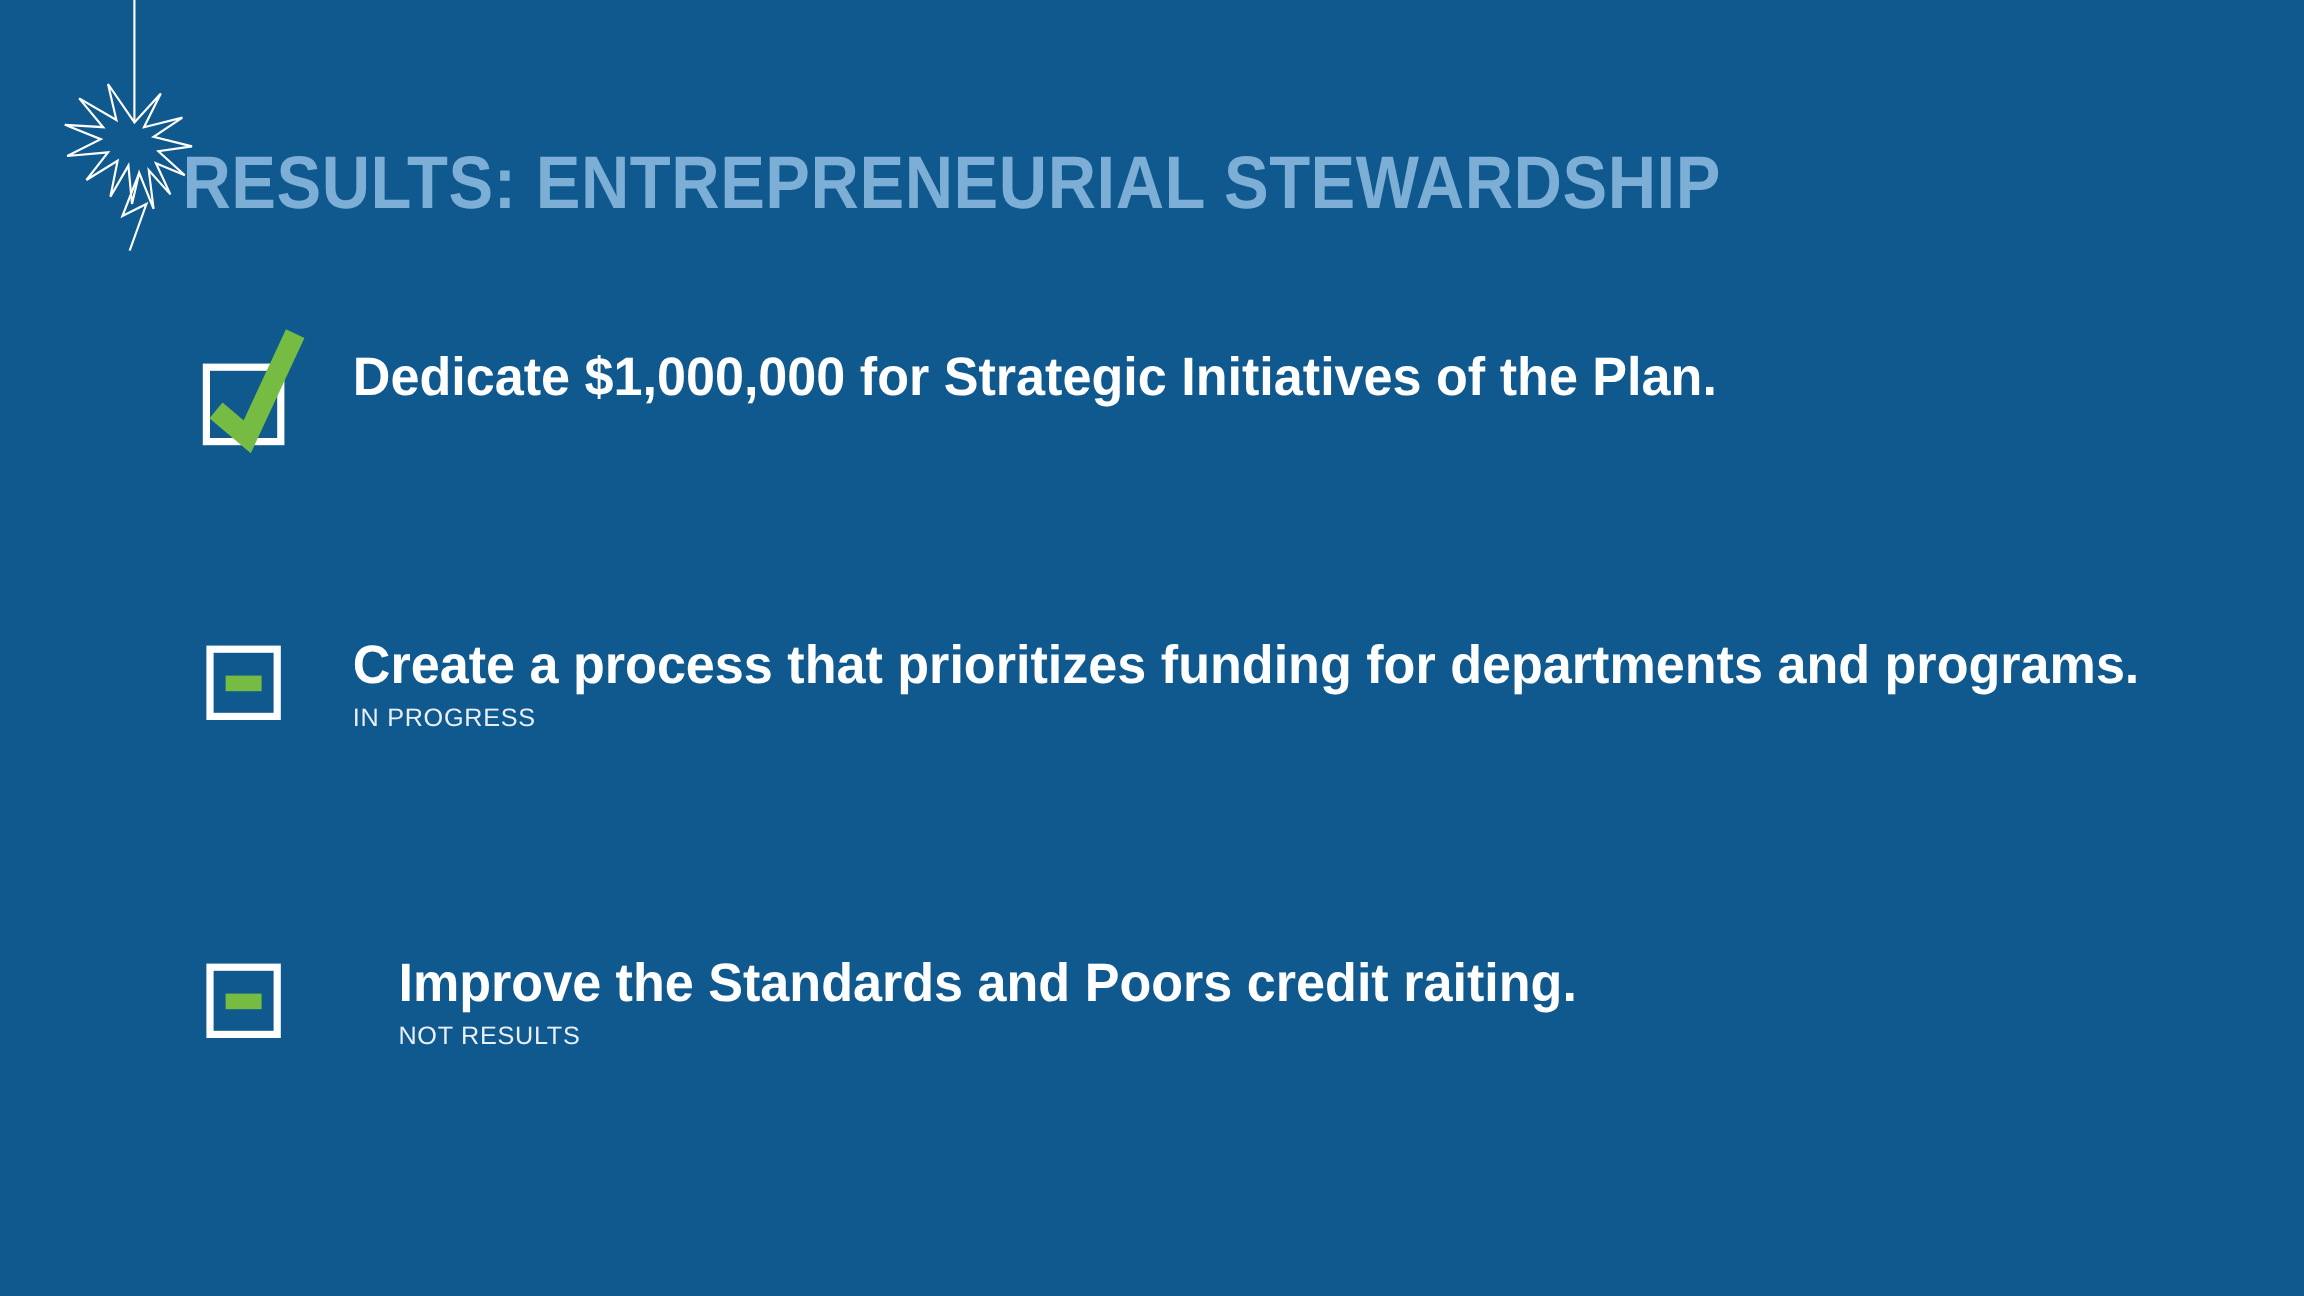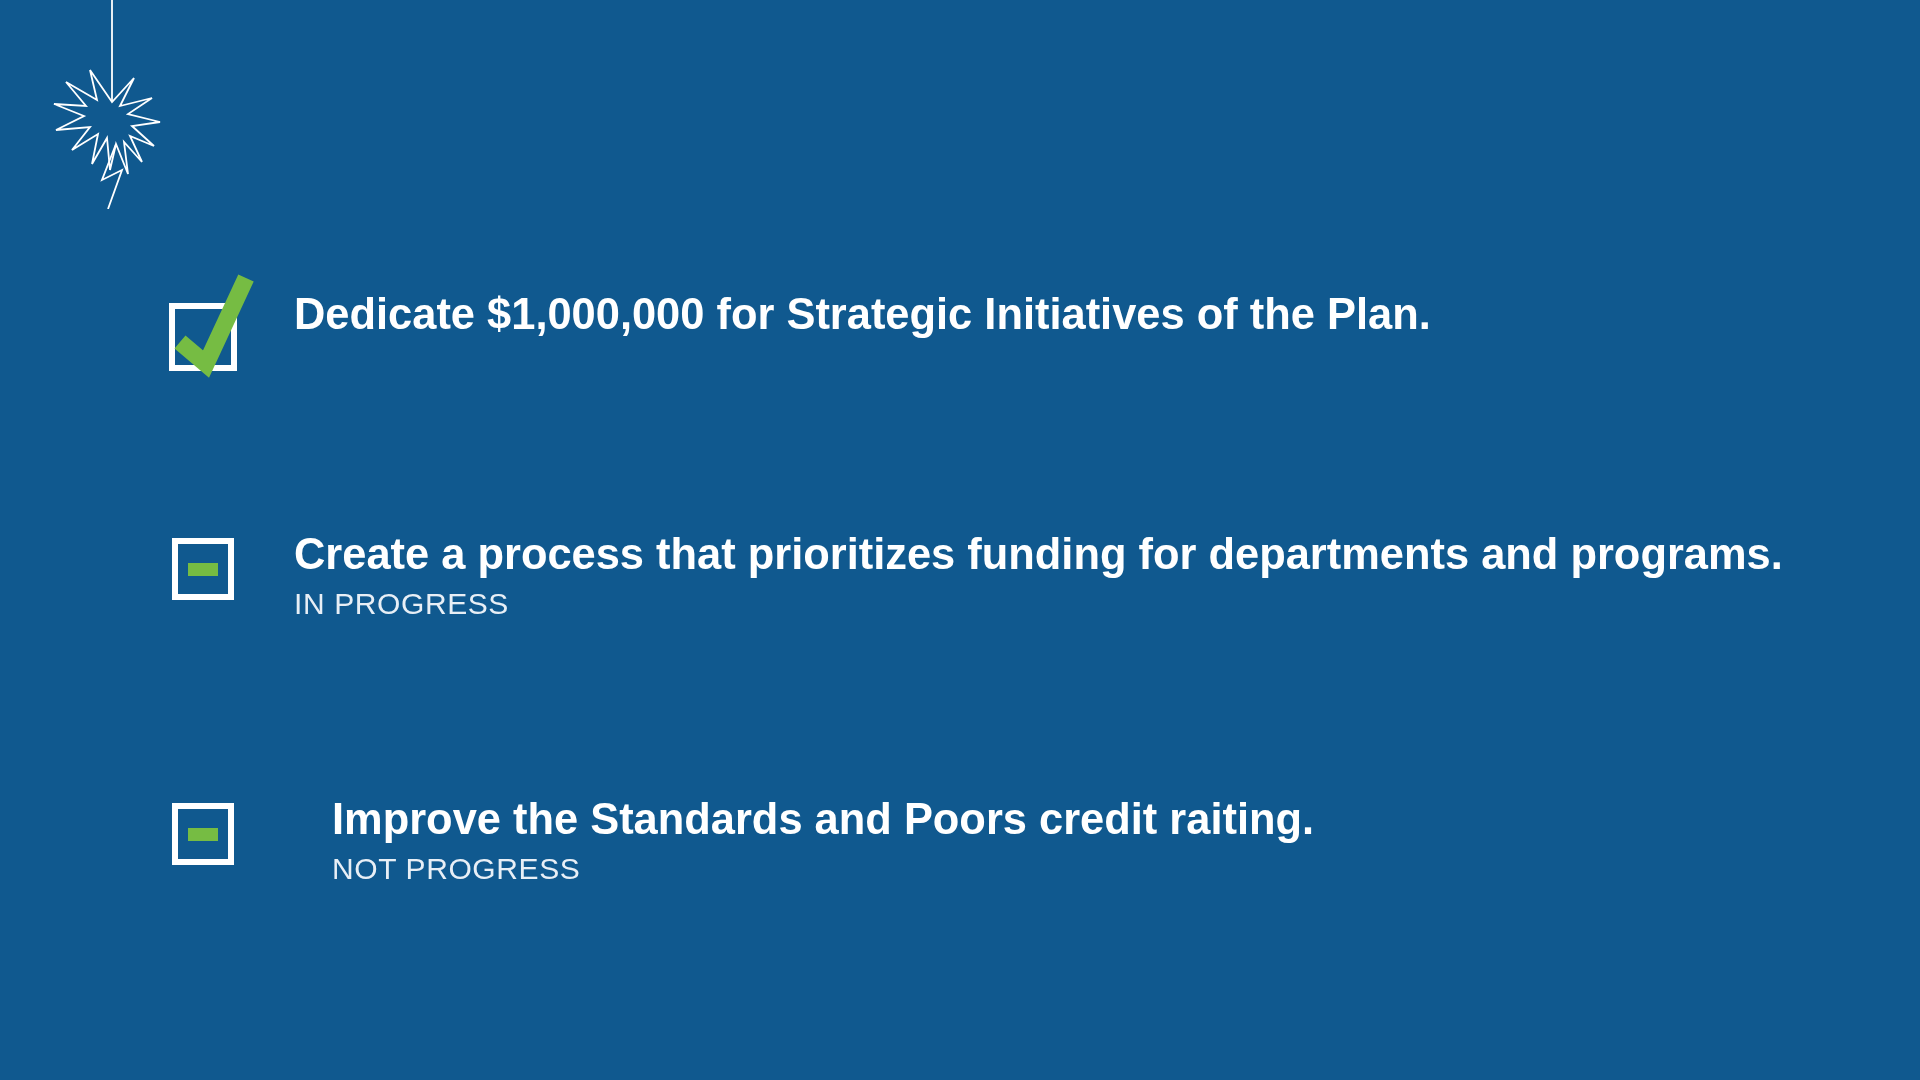--- a/index.html
+++ b/index.html
@@ -100,21 +100,21 @@
     line-height: 1.05;
     white-space: nowrap;
     letter-spacing: 0px;
     transform: scaleX(0.965);
     transform-origin: left top;
   }
   .bullet-status {
     color: #E8EFF6;
     font-family: "Liberation Sans", sans-serif;
     font-weight: normal;
-    font-size: 30px;
+    font-size: 21px;
     line-height: 1.2;
     letter-spacing: 0.6px;
     margin-top: 9px;
     white-space: nowrap;
   }
 </style>
 </head>
 <body>
 
 <div class="slide">
@@ -125,20 +125,23 @@
         <path d="M62 0 L62 108"></path>
         <path d="M62 108 L40 76 L47 106 L16 88 L36 112 L4 110 L34 122
                  L6 136 L40 133 L22 156 L48 140 L42 170 L57 144 L60 176
                  L66 150 L78 180 L74 148 L92 168 L80 142 L104 152 L82 132
                  L110 128 L78 120 L102 104 L70 112 L84 84 L62 108 Z"></path>
         <path d="M66 150 L52 186 L72 176 L58 215"></path>
       </g>
     </svg>
   </div>
 
+  <div class="title-row">
+    <h1 class="slide-title">RESULTS: ENTREPRENEURIAL STEWARDSHIP</h1>
+  </div>
 
   <div class="bullets">
 
     <div class="bullet bullet-1">
       <div class="marker check">
         <svg width="120" height="120" viewBox="0 0 120 120" fill="none" xmlns="http://www.w3.org/2000/svg">
           <rect x="18" y="50" width="62" height="62" fill="none" stroke="#FFFFFF" stroke-width="6"></rect>
           <path d="M26 86 L52 108 L92 22" stroke="#76BC43" stroke-width="17" fill="none" stroke-linecap="butt" stroke-linejoin="miter"></path>
         </svg>
       </div>
@@ -162,18 +165,18 @@
 
     <div class="bullet bullet-3">
       <div class="marker dash">
         <svg width="62" height="62" viewBox="0 0 62 62" fill="none" xmlns="http://www.w3.org/2000/svg">
           <rect x="3" y="3" width="56" height="56" fill="none" stroke="#FFFFFF" stroke-width="6"></rect>
           <rect x="16" y="25" width="30" height="13" fill="#76BC43"></rect>
         </svg>
       </div>
       <div class="bullet-text">
         <div class="bullet-main">Improve the Standards and Poors credit raiting.</div>
-        <div class="bullet-status">NOT PROGRESS</div>
+        <div class="bullet-status">NOT RESULTS</div>
       </div>
     </div>
 
   </div>
 </div>
 
 </body></html>

